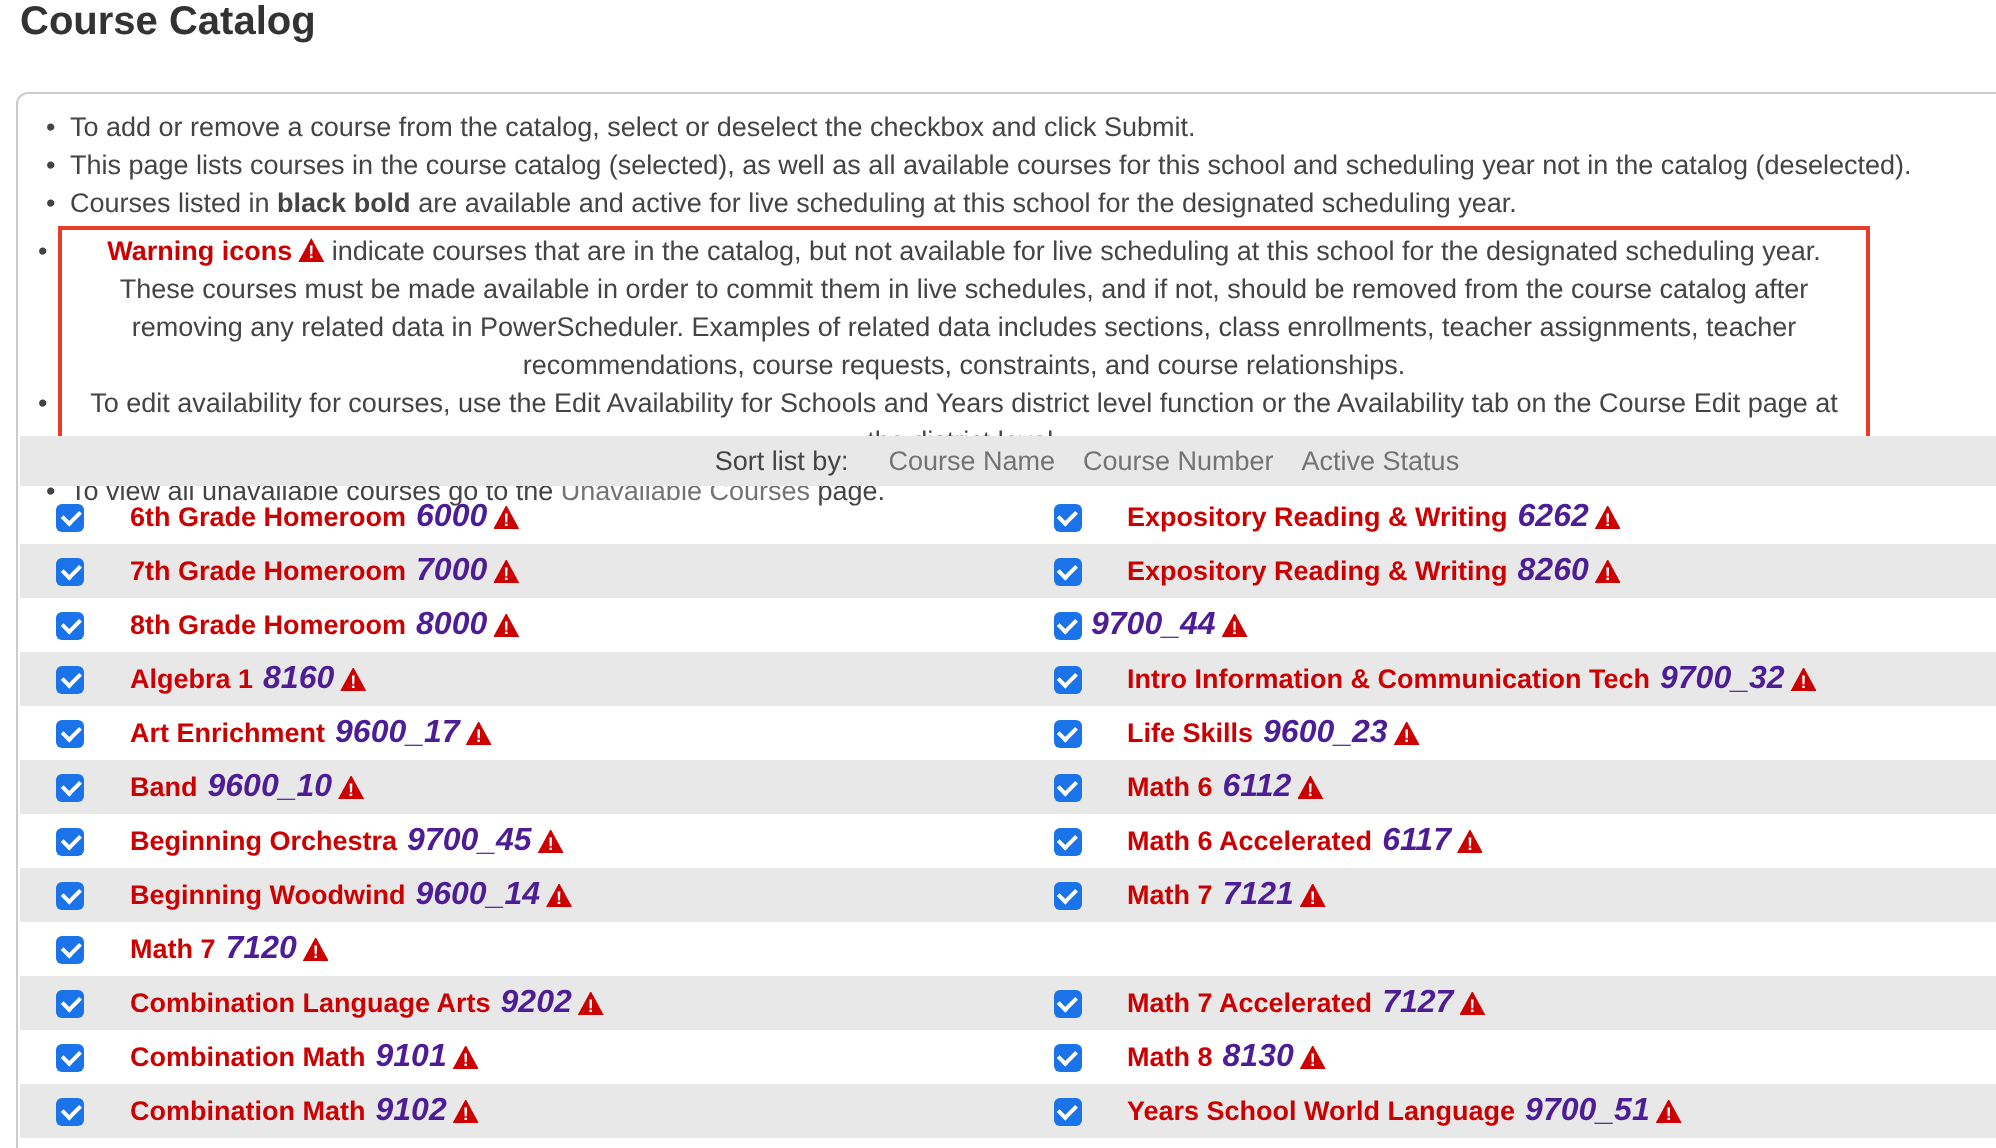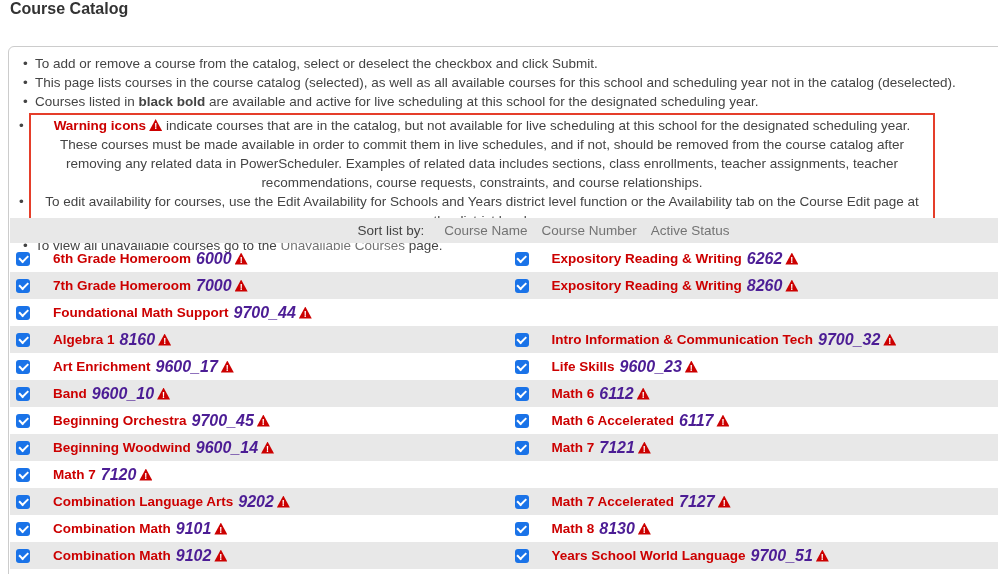--- a/index.html
+++ b/index.html
@@ -3,21 +3,21 @@
 <meta charset="utf-8">
 <style>
   html,body { margin:0; padding:0; background:#fff; }
   * { box-sizing:border-box; }
   #stage {
     position:relative; width:998px; height:574px; overflow:hidden;
     background:#fff; font-family:"Liberation Sans","DejaVu Sans",sans-serif;
   }
   .page-title {
     position:absolute; top:0px; left:10px; margin:0;
-    font-size:16px; font-weight:bold; color:#333;
+    font-size:20px; font-weight:bold; color:#333;
   }
   .panel {
     position:absolute; top:46px; left:8px; width:1000px; height:600px;
     border:1px solid #ccc; border-radius:6px; background:#fff;
   }
   .info-list { padding:7px 40px 0 14px; color:#444; font-size:13.5px; line-height:19px; }
   .bullet { position:relative; padding-left:12px; }
   .bullet::before { content:"•"; position:absolute; left:0; top:0; color:#444; }
   .warn-box {
     border:2px solid #e53e2a; margin:2px 32px 2px 6px; padding:1px 7px 2px 7px;text-align:center;
@@ -38,21 +38,21 @@
   .sort-bar {
     position:absolute; top:171px; left:1px; right:0; height:25px;
     background:#e8e8e8; font-size:13.5px; color:#444;
     display:flex; align-items:center; justify-content:center; padding-left:70px;
   }
   .sort-bar .sort-label { margin-right:6px; }
   .sort-bar .sort-link { margin-left:14px; }
   .rows { position:absolute; top:198px; left:1px; right:0; }
   .course-row { display:flex; height:27px; }
   .course-row.alt { background:#e8e8e8; }
-  .cell { width:50%; display:flex; align-items:center; padding-left:6px; }
+  .cell { width:50%; display:flex; align-items:center; padding-left:18px; }
   .cb {
     position:relative; flex:none; width:14px; height:14px;
     background:#1a73e8; border-radius:3px; cursor:pointer;
   }
   .cb::after {
     content:""; position:absolute; left:2.5px; top:3.5px; width:7px; height:3.5px;
     border-left:2px solid #fff; border-bottom:2px solid #fff;
     transform:rotate(-45deg);
   }
   .cname { margin-left:23px; color:#cc0000; font-weight:bold; font-size:13.5px; white-space:nowrap; }
@@ -127,21 +127,26 @@
           <span class="cb"></span>
           <span class="cname">Expository Reading &amp; Writing</span>
           <span class="cnum">8260</span>
           <span class="warn-icon"></span>
         </div>
       </div>
 
       <div class="course-row">
         <div class="cell">
           <span class="cb"></span>
-          <span class="cname">Foundational Math Support</span>
+          <span class="cname">8th Grade Homeroom</span>
+          <span class="cnum">8000</span>
+          <span class="warn-icon"></span>
+        </div>
+        <div class="cell">
+          <span class="cb"></span>
           <span class="cnum">9700_44</span>
           <span class="warn-icon"></span>
         </div>
       </div>
 
       <div class="course-row alt">
         <div class="cell">
           <span class="cb"></span>
           <span class="cname">Algebra 1</span>
           <span class="cnum">8160</span>

